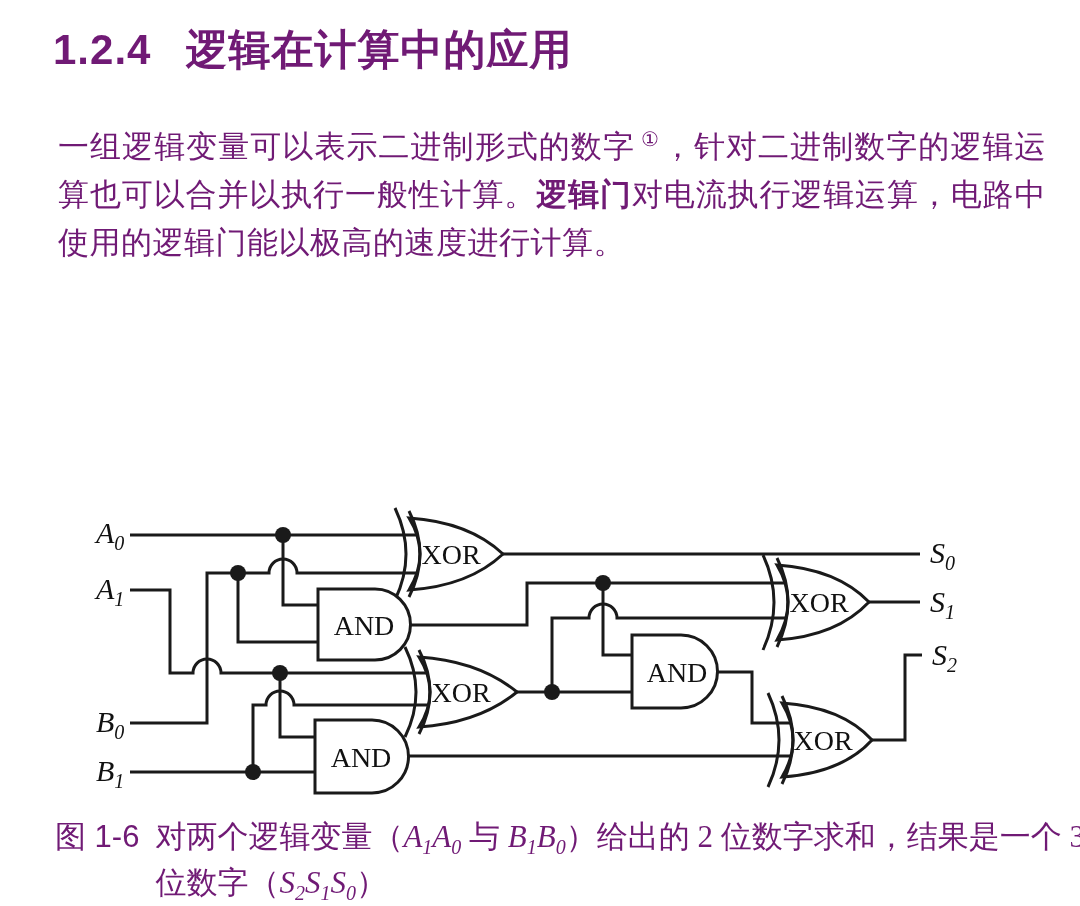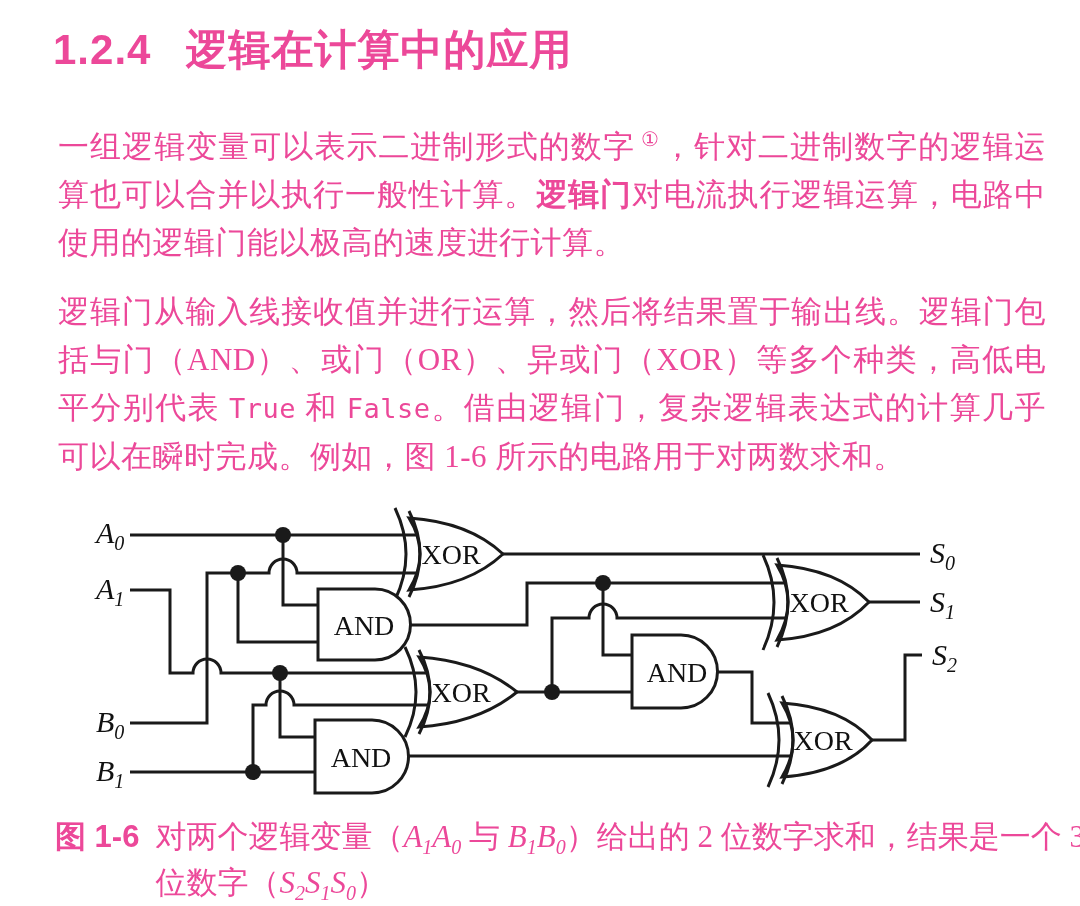--- a/index.html
+++ b/index.html
@@ -1,55 +1,54 @@
 <!DOCTYPE html>
 <html><head>
 <meta charset="utf-8">
 <style>
   html,body{margin:0;padding:0;background:#fff;}
   .page{position:relative;width:1080px;height:906px;background:#fff;overflow:hidden;
-        font-family:"Liberation Serif","DejaVu Serif",serif;color:#ec4899;}
+        font-family:"Liberation Serif","DejaVu Serif",serif;color:#701a75;}
   .heading{position:absolute;left:53px;top:22px;font-family:"Liberation Sans",sans-serif;
            font-weight:700;font-size:42px;letter-spacing:1px;white-space:nowrap;}
   .h-num{margin-right:34px;}
   .para{position:absolute;left:50px;width:988px;font-size:31px;line-height:48px;
         text-align:justify;letter-spacing:0.5px;margin:8px;}
   #para1{top:115px;}
   #para2{top:280px;}
   sup.fn{font-size:20px;vertical-align:super;line-height:0;margin:0 2px 0 6px;}
   .b{font-weight:700;}
   .mono{font-family:"DejaVu Sans Mono","Liberation Mono",monospace;font-size:27px;}
   .figure{position:absolute;left:0;top:495px;width:1080px;height:320px;}
   .wire{fill:none;stroke:#1a1a1a;stroke-width:3;}
   .gate-body{fill:#fff;stroke:#1a1a1a;stroke-width:3;}
   .xor-arc{fill:none;stroke:#1a1a1a;stroke-width:3;}
   .dot{fill:#1a1a1a;stroke:none;}
   text{fill:#111;}
   .io-label{font-style:italic;font-size:30px;font-family:"Liberation Serif","DejaVu Serif",serif;}
   .io-label .sub{font-size:20px;}
   .gate-label{font-size:28px;font-style:normal;font-family:"Liberation Serif","DejaVu Serif",serif;}
   .caption{position:absolute;left:55px;top:814px;display:flex;font-size:31px;line-height:46px;}
-  .cap-label{font-family:"Liberation Sans",sans-serif;font-weight:700;margin-right:16px;white-space:nowrap;}
+  .cap-label{font-family:"Liberation Sans",sans-serif;font-weight:400;margin-right:16px;white-space:nowrap;}
   .cap-text{white-space:nowrap;}
   .cap-line{height:46px;}
   .var{font-style:italic;}
   .cap-text sub{font-size:20px;}
 </style>
 </head>
 <body>
 
 <div class="page">
 
   <div class="heading">
     <span class="h-num">1.2.4</span><span class="h-title">逻辑在计算中的应用</span>
   </div>
 
   <p class="para" id="para1"><span>一组逻辑变量可以表示二进制形式的数字</span><sup class="fn">①</sup><span>，针对二进制数字的逻辑运算也可以合并以执行一般性计算。</span><span class="b">逻辑门</span><span>对电流执行逻辑运算，电路中使用的逻辑门能以极高的速度进行计算。</span></p>
 
-  <p class="para" id="para2"><span>逻辑门从输入线接收值并进行运算，然后将结果置于输出线。逻辑门包括与门（AND）、或门（OR）、异或门（XOR）等多个种类，高低电平分别代表 </span><span class="mono">True</span><span> 和 </span><span class="mono">False</span><span>。借由逻辑门，复杂逻辑表达式的计算几乎可以在瞬时完成。例如，图 1-6 所示的电路用于对两数求和。</span></p>
 
   <svg class="figure" viewBox="0 0 1080 320">
     <g>
       <path class="wire" d="M 130,40 H 421"></path>
       <path class="wire" d="M 283,40 V 110 H 324"></path>
       <path class="wire" d="M 130,228 H 207 V 78 H 269 A 14 14 0 0 1 297,78 H 421"></path>
       <path class="wire" d="M 238,78 V 147 H 324"></path>
       <path class="wire" d="M 130,95 H 170 V 178 H 193 A 14 14 0 0 1 221,178 H 431"></path>
       <path class="wire" d="M 280,178 V 242 H 321"></path>
       <path class="wire" d="M 130,277 H 321"></path>

